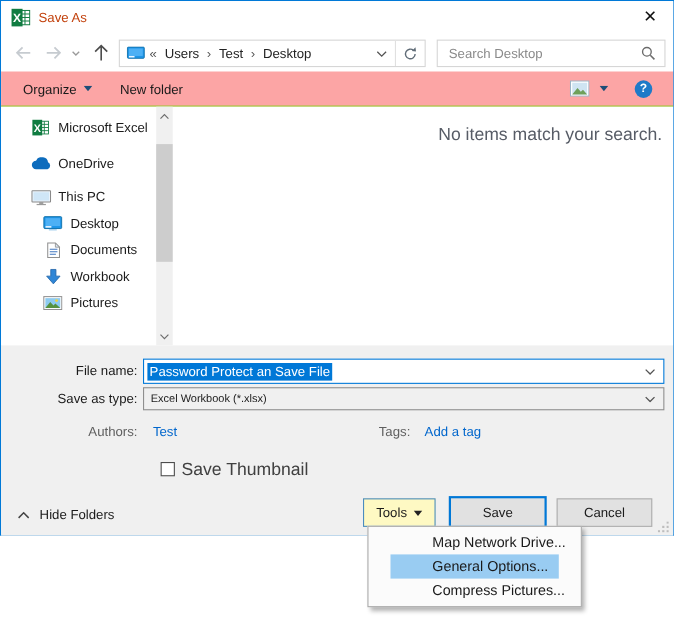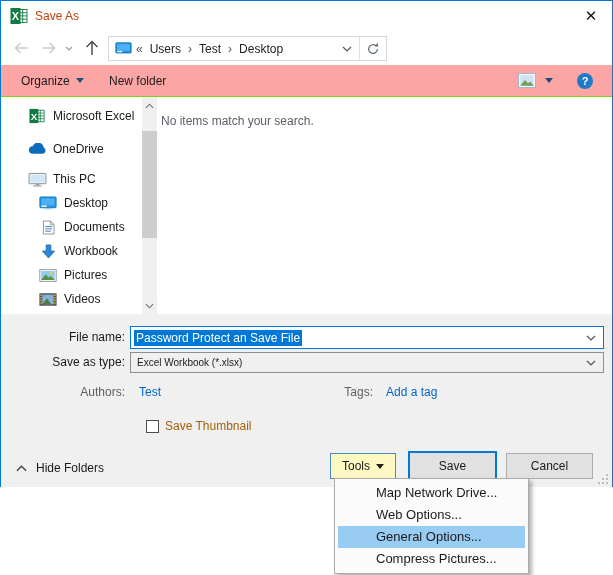--- a/index.html
+++ b/index.html
@@ -41,47 +41,47 @@
   .content{position:absolute;left:0;top:96px;width:100%;height:217px;background:#fff}
   .side-item{position:absolute;height:24px;display:flex;align-items:center;font-size:12px;color:#1a1a1a;width:140px}
   .side-item .si-icon{display:inline-flex;width:20px;justify-content:center}
   .side-item .si-label{margin-left:6px;white-space:nowrap}
   .lvl0{left:26px}
   .lvl1{left:37px}
   .side-scrollbar{position:absolute;left:141px;top:0;width:15px;height:217px;background:#f0f0f0}
   .sb-btn{position:absolute;left:0;width:15px;height:17px;display:flex;align-items:center;justify-content:center}
   .sb-up{top:0}.sb-down{bottom:0}
   .sb-thumb{position:absolute;left:0;top:34px;width:15px;height:107px;background:#cdcdcd}
-  .empty-msg{position:absolute;left:160px;right:10px;top:17px;text-align:left;font-size:12px;color:#575c66}
+  .empty-msg{position:absolute;left:160px;right:10px;top:17px;text-align:right;font-size:16px;color:#575c66}
 
   
   .panel{position:absolute;left:0;top:313px;width:100%;height:173px;background:#f0f0f0}
   .fld-label{position:absolute;left:0;width:124px;text-align:right;font-size:12px;color:#1a1a1a}
   .combo{position:absolute;left:129px;width:474px;box-sizing:border-box;background:#fff;display:flex;align-items:center}
   .combo-filename{top:12px;height:23px;border:1px solid #0078d7}
   .combo-filetype{top:38px;height:21px;border:1px solid #8f8f8f;background:#f0f0f0}
   .sel-text{margin-left:3px;background:#0078d7;color:#fff;font-size:12px;padding:1px 2px;white-space:nowrap}
   .plain-text{margin-left:6px;color:#1a1a1a;font-size:10px;white-space:nowrap}
   .combo-chevron{position:absolute;right:7px;top:50%;transform:translateY(-50%);display:inline-flex}
   .meta-label{position:absolute;font-size:12px;color:#5f5f5f;text-align:right}
   .meta-link{position:absolute;font-size:12px;color:#0066cc}
   .chk{position:absolute;left:145px;top:106px;width:13px;height:13px;background:#fff;border:1px solid #4d4d4d;box-sizing:border-box}
-  .chk-label{position:absolute;left:164px;top:105px;font-size:12px;color:#a16207}
+  .chk-label{position:absolute;left:164px;top:105px;font-size:16px;color:#404040}
 
   
   .hide-folders{position:absolute;left:15px;top:147px;display:flex;align-items:center;font-size:12px;color:#1a1a1a}
   .hide-folders .hf-ico{display:inline-flex;margin-right:9px}
   .btn{position:absolute;box-sizing:border-box;display:flex;align-items:center;justify-content:center;font-size:12px;color:#1a1a1a}
   .tools-btn{left:329px;top:139px;width:66px;height:26px;background:#fef9c3;border:1px solid #4a8cc0}
   .save-btn{left:407px;top:137px;width:89px;height:29px;background:#e1e1e1;border:2px solid #0078d7}
   .cancel-btn{left:505px;top:139px;width:87px;height:26px;background:#e1e1e1;border:1px solid #adadad}
   .grip{position:absolute;right:4px;bottom:3px;display:inline-flex}
 
   
-  .tools-menu{position:absolute;left:334px;top:478px;width:195px;background:#fbfbfb;border:1px solid #ababab;box-sizing:border-box;padding:3px 0;box-shadow:3px 3px 4px rgba(0,0,0,.3);z-index:10}
+  .tools-menu{position:absolute;left:334px;top:478px;width:195px;background:#fbfbfb;border:1px solid #ababab;box-sizing:border-box;padding:3px 17px;box-shadow:3px 3px 4px rgba(0,0,0,.3);z-index:10}
   .menu-item{height:22px;line-height:22px;margin:0 3px;padding-left:38px;font-size:13px;color:#1a1a1a;white-space:nowrap}
   .menu-item.highlighted{background:#99ccf2}
 </style>
 </head>
 <body>
 
 <div class="screen">
   <div class="dialog">
 
     <div class="titlebar">
@@ -144,20 +144,29 @@
             </svg>
         </span>
         <span class="bc-refresh">
           <svg viewBox="0 0 16 16" width="14" height="14">
             <path d="M13 8 A5 5 0 1 1 11.4 4.4" fill="none" stroke="#5f6b76" stroke-width="1.4"></path>
             <path d="M13.4 1.2 l0.5 4.3 -4.3-0.6 z" fill="#5f6b76"></path>
           </svg>
         </span>
       </div>
 
+      <div class="searchbox">
+        <input class="search-input" placeholder="Search Desktop" style="">
+        <span class="search-icon">
+          <svg viewBox="0 0 16 16" width="15" height="15">
+            <circle cx="6.5" cy="6.5" r="4.2" fill="none" stroke="#6b6b6b" stroke-width="1.3"></circle>
+            <line x1="9.8" y1="9.8" x2="13.8" y2="13.8" stroke="#6b6b6b" stroke-width="1.5"></line>
+          </svg>
+        </span>
+      </div>
     </div>
 
     <div class="cmdbar">
       <div class="cmd-item organize">
         <span>Organize</span>
         <span class="dd-arrow">
           <svg viewBox="0 0 8 5" width="8" height="5">
               <path d="M0 0 H8 L4 5 Z" fill="#1d4e78"></path>
             </svg>
         </span>
@@ -252,40 +261,20 @@
       <div class="side-item lvl1" style="top:166px">
         <span class="si-icon">
           <svg viewBox="0 0 19 14" width="18" height="13">
             <rect x="0.7" y="0.7" width="17.6" height="12.6" fill="#fff" stroke="#8f8f8f"></rect>
             <rect x="2.2" y="2.2" width="14.6" height="9.6" fill="#8ecbf0"></rect>
             <path d="M2.2 11.8 L7 6 l3.2 3.4 L12 7.5 l4.8 4.3 Z" fill="#57923f"></path>
             <circle cx="13.2" cy="4.6" r="1.4" fill="#f2d23c"></circle>
           </svg>
         </span>
         <span class="si-label">Pictures</span>
-      </div>
-      <div class="side-item lvl1" style="top:190px">
-        <span class="si-icon">
-          <svg viewBox="0 0 19 14" width="18" height="13">
-            <rect x="0.7" y="0.7" width="17.6" height="12.6" fill="#4a4a4a" stroke="#707070"></rect>
-            <rect x="3.4" y="1.8" width="12.2" height="10.4" fill="#86b2e0"></rect>
-            <path d="M3.4 12.2 L8.4 5.6 l4.6 6.6 Z" fill="#4e7a3b"></path>
-            <g fill="#e8c53a">
-              <rect x="1.4" y="1.6" width="1.4" height="1.6"></rect>
-                <rect x="1.4" y="4.4" width="1.4" height="1.6"></rect>
-              <rect x="1.4" y="7.2" width="1.4" height="1.6"></rect>
-                <rect x="1.4" y="10" width="1.4" height="1.6"></rect>
-              <rect x="16.2" y="1.6" width="1.4" height="1.6"></rect>
-                <rect x="16.2" y="4.4" width="1.4" height="1.6"></rect>
-              <rect x="16.2" y="7.2" width="1.4" height="1.6"></rect>
-                <rect x="16.2" y="10" width="1.4" height="1.6"></rect>
-            </g>
-          </svg>
-        </span>
-        <span class="si-label">Videos</span>
       </div>
 
       <div class="side-scrollbar">
         <div class="sb-btn sb-up">
           <svg viewBox="0 0 10 6" width="9" height="6">
               <path d="M1 5 L5 1 L9 5" stroke="#6d6d6d" stroke-width="1.2" fill="none"></path>
             </svg>
         </div>
         <div class="sb-thumb"></div>
         <div class="sb-btn sb-down">
@@ -361,17 +350,16 @@
               <rect x="4" y="8" width="2" height="2"></rect>
               <rect x="0" y="8" width="2" height="2"></rect>
           </g>
         </svg>
       </span>
     </div>
   </div>
 
   <div class="tools-menu">
     <div class="menu-item">Map Network Drive...</div>
-    <div class="menu-item">Web Options...</div>
     <div class="menu-item highlighted">General Options...</div>
     <div class="menu-item">Compress Pictures...</div>
   </div>
 </div>
 
 </body></html>

